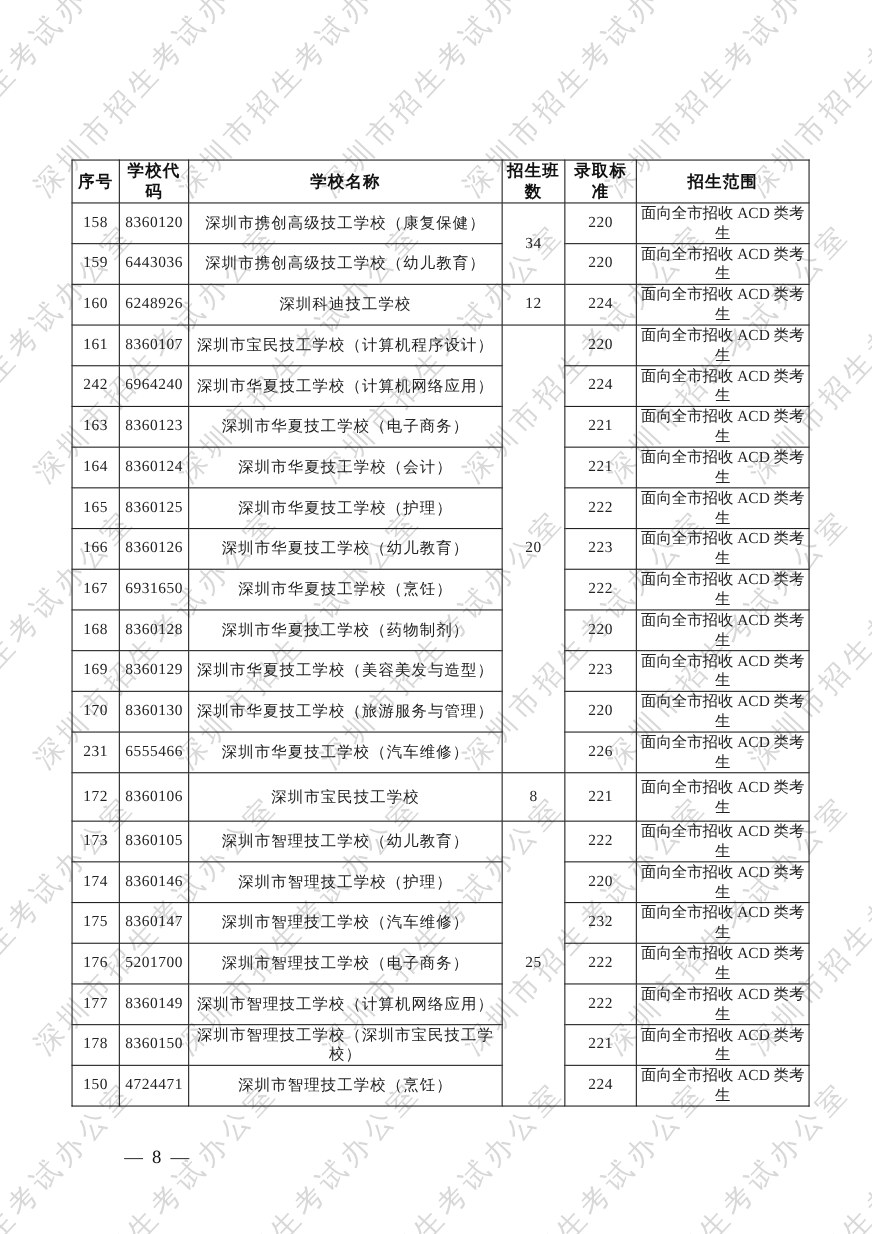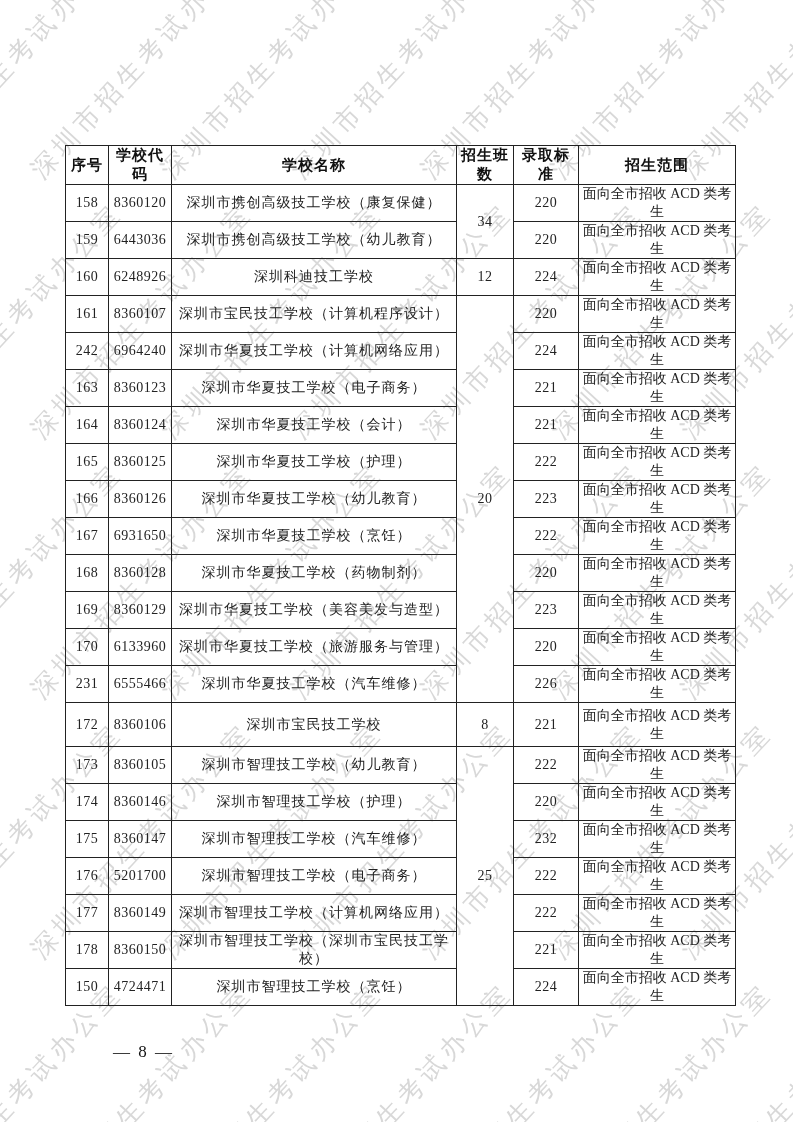--- a/index.html
+++ b/index.html
@@ -219,21 +219,21 @@
           </tr>
           <tr>
             <td class="num-cell">169</td>
             <td class="num-cell">8360129</td>
             <td class="name-cell">深圳市华夏技工学校（美容美发与造型）</td>
             <td class="num-cell">223</td>
             <td class="scope-cell">面向全市招收 ACD 类考生</td>
           </tr>
           <tr>
             <td class="num-cell">170</td>
-            <td class="num-cell">6133960</td>
+            <td class="num-cell">8360130</td>
             <td class="name-cell">深圳市华夏技工学校（旅游服务与管理）</td>
             <td class="num-cell">220</td>
             <td class="scope-cell">面向全市招收 ACD 类考生</td>
           </tr>
           <tr>
             <td class="num-cell">231</td>
             <td class="num-cell">6555466</td>
             <td class="name-cell">深圳市华夏技工学校（汽车维修）</td>
             <td class="num-cell">226</td>
             <td class="scope-cell">面向全市招收 ACD 类考生</td>

